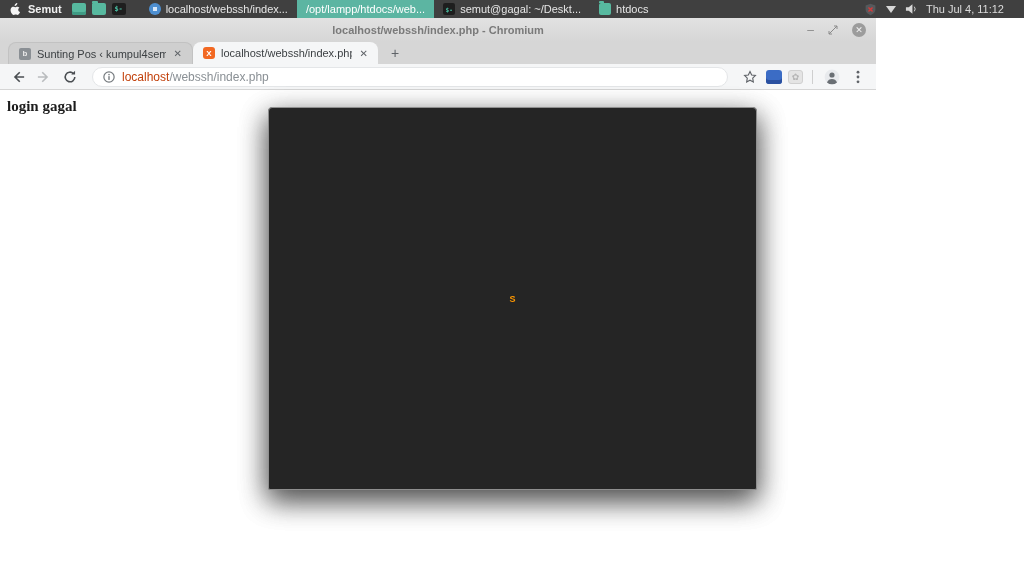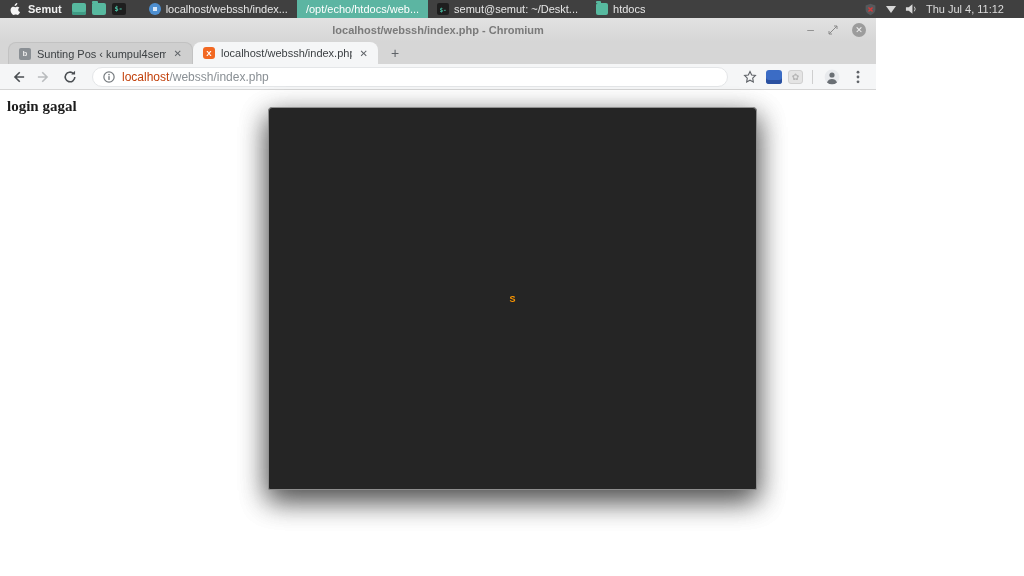--- a/index.html
+++ b/index.html
@@ -123,25 +123,25 @@
       <span class="l-ic l-folder"></span>
       <span class="l-ic l-term">$-</span>
     </span>
   <span class="tasks">
       <div class="task">
         <span class="ticon chromium"></span>
         <span class="tlabel">localhost/webssh/index...</span>
       </div>
       <div class="task active">
         <span class="ticon sublime">S</span>
-        <span class="tlabel">/opt/echo/htdocs/web...</span>
+        <span class="tlabel">/opt/lampp/htdocs/web...</span>
       </div>
       <div class="task">
         <span class="ticon terminal">$-</span>
-        <span class="tlabel">semut@semut: ~/Deskt...</span>
+        <span class="tlabel">semut@gagal: ~/Deskt...</span>
       </div>
       <div class="task">
         <span class="ticon folder"></span>
         <span class="tlabel">htdocs</span>
       </div>
     </span>
   <span class="tray">
     <span>
       <svg width="13" height="13" viewBox="0 0 16 16">
           <path fill="#55595c" d="M8 1l6 2v5c0 4-4.5 6.6-6 7-1.5-.4-6-3-6-7V3z"></path>

